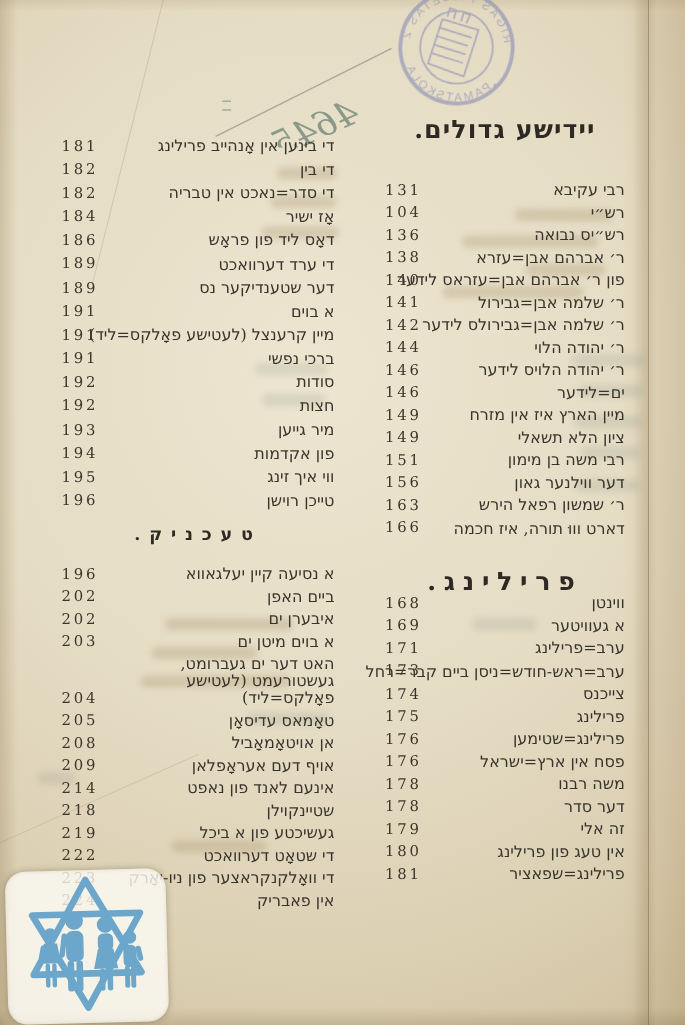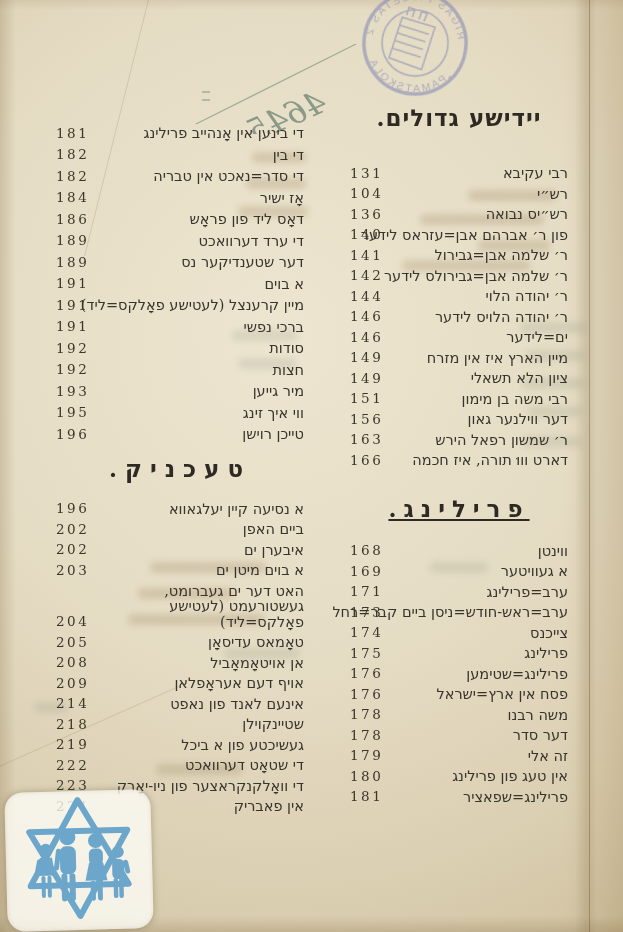--- a/index.html
+++ b/index.html
@@ -27,22 +27,22 @@
 
   
   .col{position:absolute;}
   .col-left{left:56px;top:126px;width:248px;}
   .col-right{left:350px;top:104px;width:218px;}
   .heading{
     font-weight:bold; text-align:center; color:#2e2a23; margin:0;
     direction:rtl;
   }
   .h-gedolim{font-size:23px; margin-bottom:35px; letter-spacing:1px;}
-  .h-friling{font-size:23px; letter-spacing:7px; margin-top:26px; margin-bottom:22px;text-decoration:underline;}
-  .h-tekhnik{font-size:23px; letter-spacing:8px; margin-top:12px; margin-bottom:20px; padding-left:0;}
+  .h-friling{font-size:23px; letter-spacing:7px; margin-top:26px; }
+  .h-tekhnik{font-size:16px; letter-spacing:8px; margin-top:12px; margin-bottom:20px; padding-left:0;}
   .toc-row{position:relative; margin-bottom:6px; min-height:15px;}
   .col-right .toc-row{margin-bottom:5px;}
   .col-left .list-2 .toc-row{margin-bottom:5px;}
   .num{
     position:absolute; left:0; bottom:1px;
     font-size:13.5px; letter-spacing:2.5px; color:#3c362a;
   }
   .lbl{
     display:block; direction:rtl; text-align:right;
     font-size:14.5px; line-height:15.5px; white-space:nowrap;
@@ -178,20 +178,24 @@
         </div>
         <div class="toc-row">
           <span class="num">192</span>
           <span class="lbl">חצות</span>
         </div>
         <div class="toc-row">
           <span class="num">193</span>
           <span class="lbl">מיר גייען</span>
         </div>
         <div class="toc-row">
+          <span class="num">194</span>
+          <span class="lbl">פון אקדמות</span>
+        </div>
+        <div class="toc-row">
           <span class="num">195</span>
           <span class="lbl">ווי איך זינג</span>
         </div>
         <div class="toc-row">
           <span class="num">196</span>
           <span class="lbl">טייכן רוישן</span>
         </div>
       </div>
     <h2 class="heading h-tekhnik">טעכניק.</h2>
     <div class="toc-list list-2">
@@ -261,20 +265,24 @@
           <span class="num">131</span>
           <span class="lbl">רבי עקיבא</span>
         </div>
         <div class="toc-row">
           <span class="num">104</span>
           <span class="lbl">רש״י</span>
         </div>
         <div class="toc-row">
           <span class="num">136</span>
           <span class="lbl">רש״יס נבואה</span>
+        </div>
+        <div class="toc-row">
+          <span class="num">138</span>
+          <span class="lbl">ר׳ אברהם אבן=עזרא</span>
         </div>
         <div class="toc-row">
           <span class="num">140</span>
           <span class="lbl">פון ר׳ אברהם אבן=עזראס לידער</span>
         </div>
         <div class="toc-row">
           <span class="num">141</span>
           <span class="lbl">ר׳ שלמה אבן=גבירול</span>
         </div>
         <div class="toc-row">

